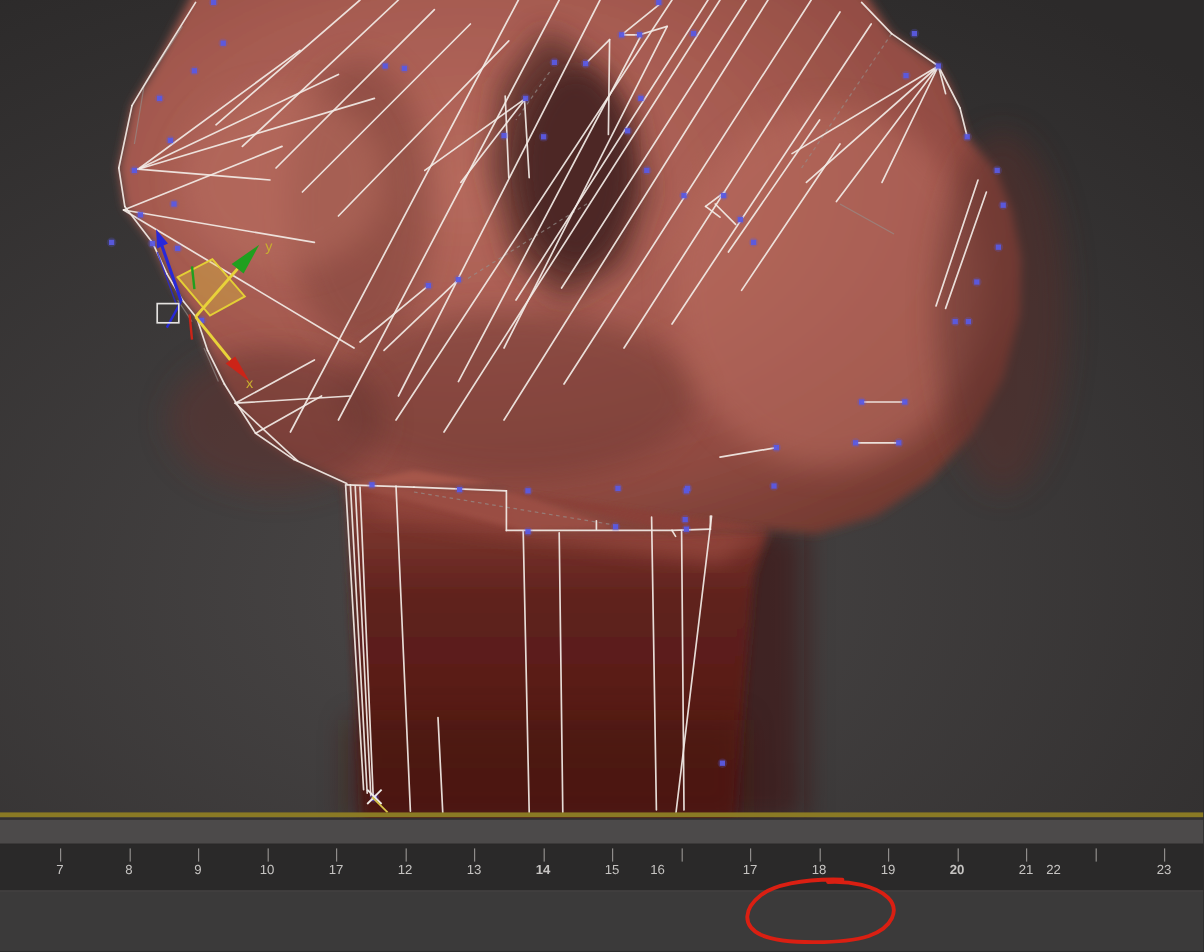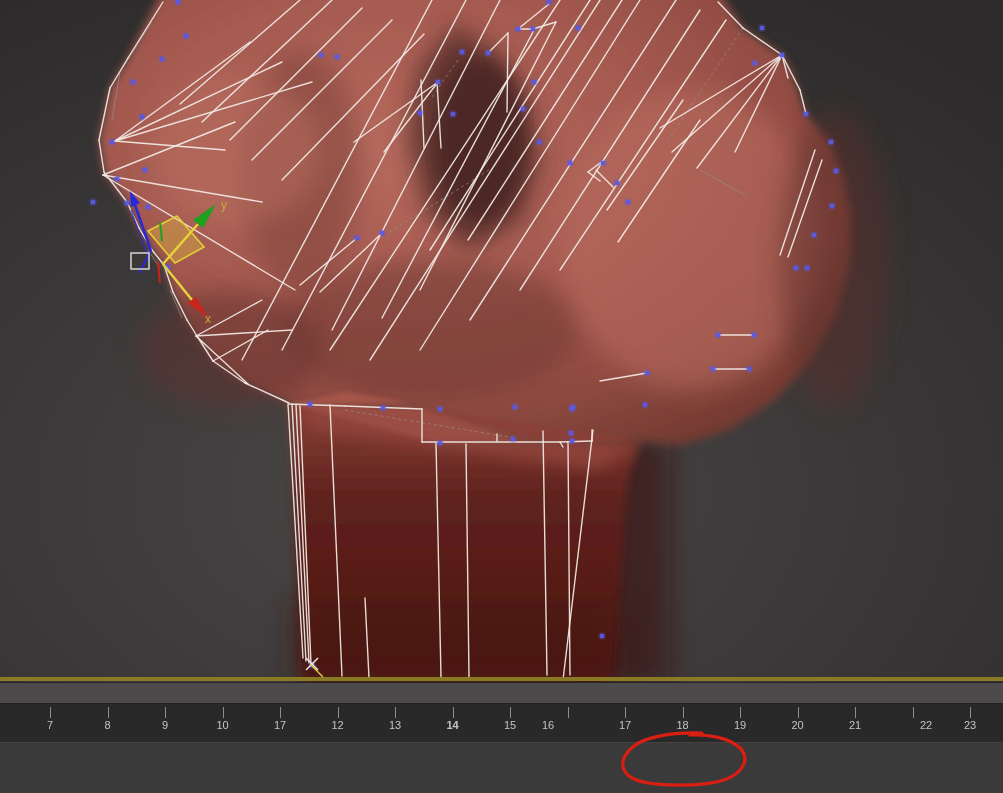--- a/index.html
+++ b/index.html
@@ -364,25 +364,25 @@
       <div class="tick-label" style="left: 510px; text-align: center;">15</div>
       <div class="tick" style="left: 567.5px;"></div>
       <div class="tick-label" style="left: 548px;">16</div>
       <div class="tick" style="left: 625px;"></div>
       <div class="tick-label" style="left: 625px;">17</div>
       <div class="tick" style="left: 682.5px;"></div>
       <div class="tick-label" style="left: 682.5px;">18</div>
       <div class="tick" style="left: 740px;"></div>
       <div class="tick-label" style="left: 740px;">19</div>
       <div class="tick" style="left: 797.5px;"></div>
-      <div class="tick-label" style="left: 797.5px;">20</div>
+      <div class="tick-label" style="left: 797.5px; font-weight: bold;">20</div>
       <div class="tick" style="left: 855px;"></div>
       <div class="tick-label" style="left: 855px;">21</div>
       <div class="tick" style="left: 912.5px;"></div>
-      <div class="tick-label" style="left: 926px;">22</div>
+      <div class="tick-label" style="left: 878px;">22</div>
       <div class="tick" style="left: 970px;"></div>
       <div class="tick-label" style="left: 970px;">23</div>
     </div>
 
   <div class="status-bar">
 
     
     
     
     

